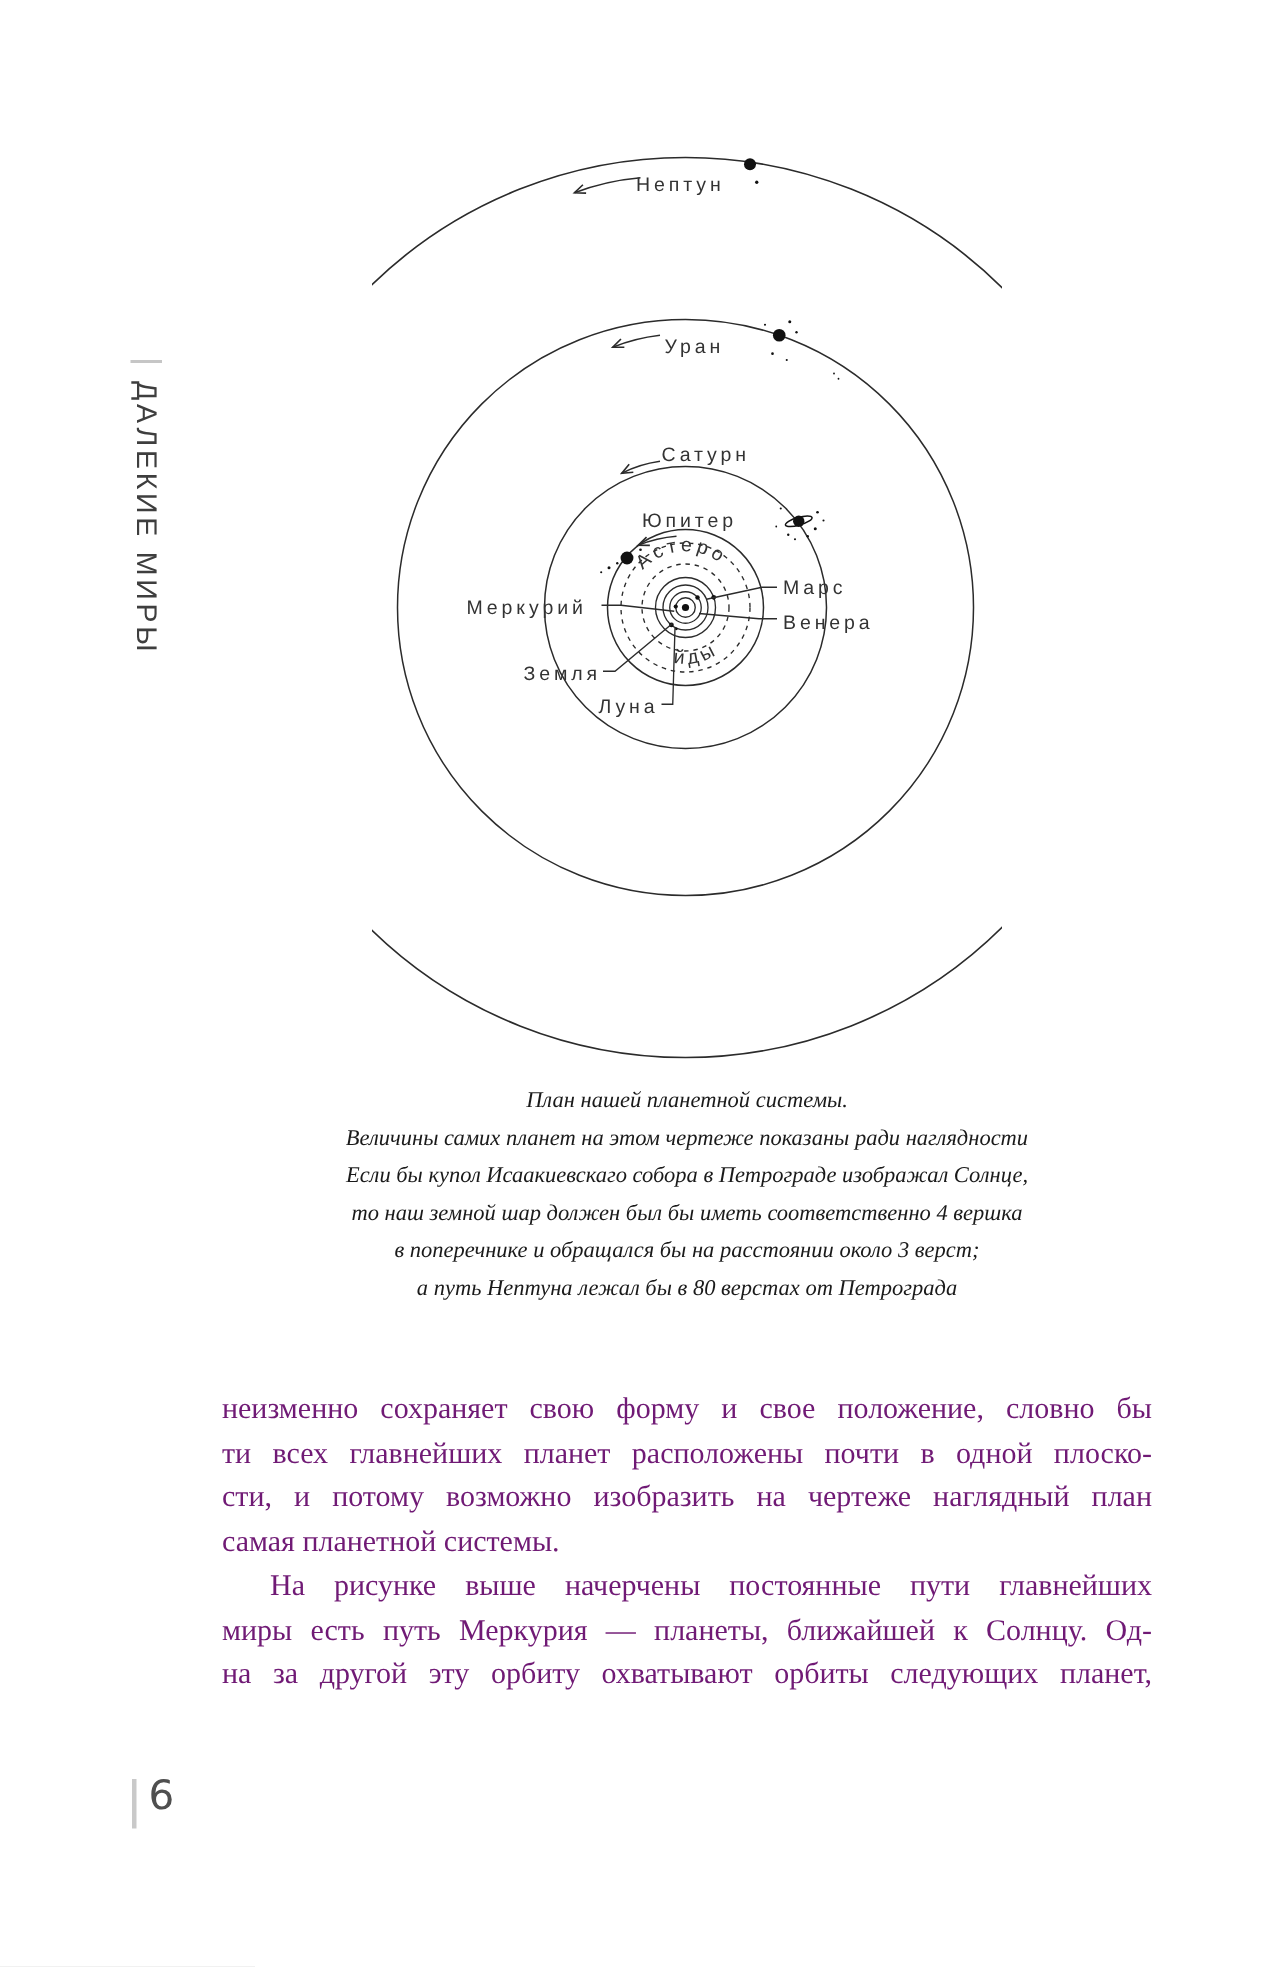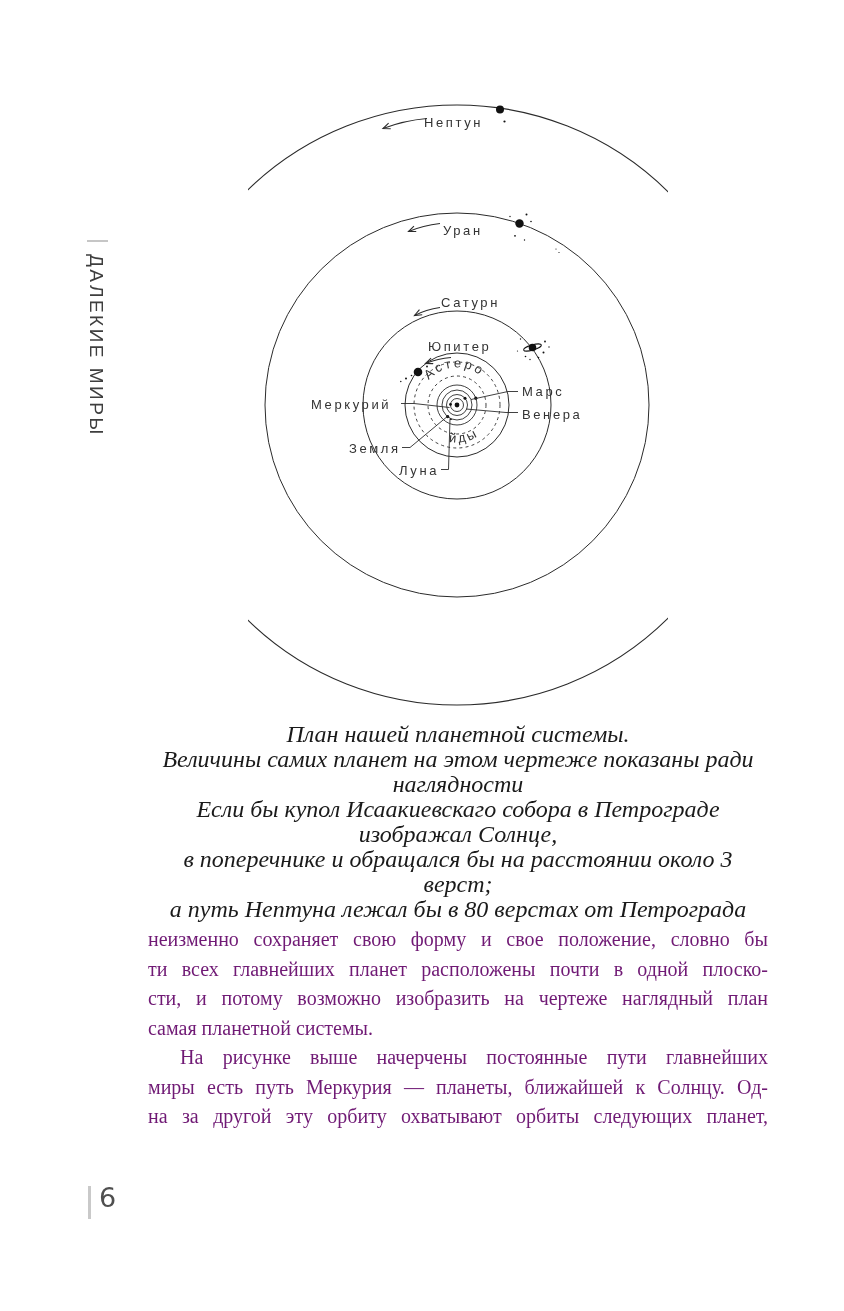--- a/index.html
+++ b/index.html
@@ -22,21 +22,21 @@
   }
   
   .diagram { position:absolute; left:248px; top:95px; }
   .dlabel {
     font-family:"Liberation Sans", sans-serif;
     font-size:13px; letter-spacing:2.6px; fill:#333333;
   }
   
   .caption {
     position:absolute; left:148px; top:722px; width:620px;
-    font-style:italic; font-size:24px; line-height:25px;
+    font-style:italic; font-size:15px; line-height:25px;
     color:#1a1a1a; text-align:center;
   }
   
   .bodytext {
     position:absolute; left:148px; top:925px; width:620px;
     font-size:20px; line-height:29.5px; color:#701a75;
   }
   .bl { text-align:justify; text-align-last:justify; white-space:nowrap; }
   .bl.no-just { text-align-last:left; }
   .bl.indent { text-indent:32px; }
@@ -149,20 +149,21 @@
     </text>
     <text class="dlabel">
       <textPath href="#beltBot" startOffset="1">йды</textPath>
     </text>
   </svg>
 
   <div class="caption">
     <div>План нашей планетной системы.</div>
     <div>Величины самих планет на этом чертеже показаны ради наглядности</div>
     <div>Если бы купол Исаакиевскаго собора в Петрограде изображал Солнце,</div>
+    <div>то наш земной шар должен был бы иметь соответственно 4 вершка</div>
     <div>в поперечнике и обращался бы на расстоянии около 3 верст;</div>
     <div>а путь Нептуна лежал бы в 80 верстах от Петрограда</div>
   </div>
 
   <div class="bodytext">
     <div class="bl">неизменно сохраняет свою форму и свое положение, словно бы</div>
     <div class="bl">ти всех главнейших планет расположены почти в одной плоско-</div>
     <div class="bl">сти, и потому возможно изобразить на чертеже наглядный план</div>
     <div class="bl no-just">самая планетной системы.</div>
     <div class="bl indent">На рисунке выше начерчены постоянные пути главнейших</div>

